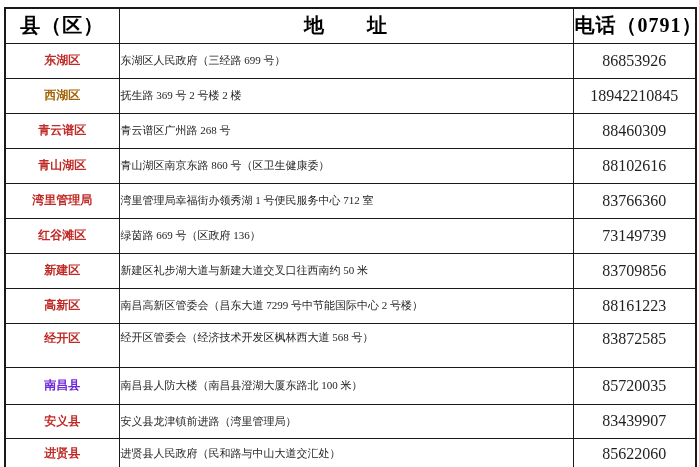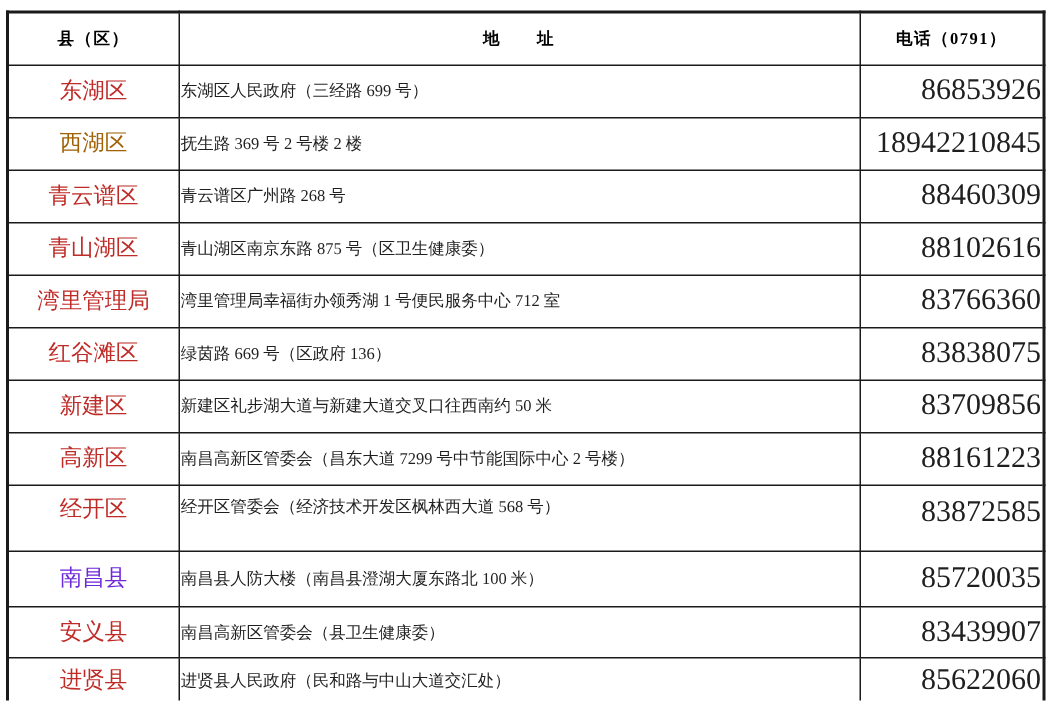--- a/index.html
+++ b/index.html
@@ -29,40 +29,40 @@
   }
   th, td {
     border: 1px solid #1a1a1a;
     vertical-align: middle;
     overflow: hidden;
     white-space: nowrap;
   }
   thead tr { height: 35px; }
   th {
     font-weight: bold;
-    font-size: 11px;
+    font-size: 20px;
     text-align: center;
     color: #000000;
     letter-spacing: 1px;
   }
   tbody tr { height: 35px; }
   td.district-cell {
     text-align: center;
-    font-weight: normal;
-    font-size: 15px;
+    font-weight: bold;
+    font-size: 12px;
   }
   td.address-cell {
     text-align: left;
     font-size: 11px;
     padding-left: 1px;
     padding-right: 4px;
   }
   td.phone-cell {
-    text-align: right;
-    font-size: 20px;
+    text-align: center;
+    font-size: 16px;
   }
   
   tbody tr:nth-child(9) { height: 44px; }
   tbody tr:nth-child(9) td { vertical-align: top; padding-top: 6px; }
   
   tbody tr:nth-child(10) { height: 37px; }
   tbody tr:nth-child(11) { height: 34px; }
   tbody tr:nth-child(12) { height: 32px; }
 </style>
 </head>
@@ -96,34 +96,34 @@
   </tr>
 
   <tr>
     <td class="district-cell" style="color: rgb(191, 43, 39);">青云谱区</td>
     <td class="address-cell">青云谱区广州路 268 号</td>
     <td class="phone-cell">88460309</td>
   </tr>
 
   <tr>
     <td class="district-cell" style="color: rgb(191, 43, 39);">青山湖区</td>
-    <td class="address-cell">青山湖区南京东路 875 号（区卫生健康委）</td>
+    <td class="address-cell">青山湖区南京东路 860 号（区卫生健康委）</td>
     <td class="phone-cell">88102616</td>
   </tr>
 
   <tr>
     <td class="district-cell" style="color: rgb(191, 43, 39);">湾里管理局</td>
     <td class="address-cell">湾里管理局幸福街办领秀湖 1 号便民服务中心 712 室</td>
     <td class="phone-cell">83766360</td>
   </tr>
 
   <tr>
     <td class="district-cell" style="color: rgb(191, 43, 39);">红谷滩区</td>
     <td class="address-cell">绿茵路 669 号（区政府 136）</td>
-    <td class="phone-cell">83838075</td>
+    <td class="phone-cell">73149739</td>
   </tr>
 
   <tr>
     <td class="district-cell" style="color: rgb(191, 43, 39);">新建区</td>
     <td class="address-cell">新建区礼步湖大道与新建大道交叉口往西南约 50 米</td>
     <td class="phone-cell">83709856</td>
   </tr>
 
   <tr>
     <td class="district-cell" style="color: rgb(191, 43, 39);">高新区</td>
@@ -138,21 +138,21 @@
   </tr>
 
   <tr>
     <td class="district-cell" style="color: #6d28d9;">南昌县</td>
     <td class="address-cell">南昌县人防大楼（南昌县澄湖大厦东路北 100 米）</td>
     <td class="phone-cell">85720035</td>
   </tr>
 
   <tr>
     <td class="district-cell" style="color: rgb(191, 43, 39);">安义县</td>
-    <td class="address-cell">南昌高新区管委会（县卫生健康委）</td>
+    <td class="address-cell">安义县龙津镇前进路（湾里管理局）</td>
     <td class="phone-cell">83439907</td>
   </tr>
 
   <tr>
     <td class="district-cell" style="color: rgb(191, 43, 39);">进贤县</td>
     <td class="address-cell">进贤县人民政府（民和路与中山大道交汇处）</td>
     <td class="phone-cell">85622060</td>
   </tr>
 </tbody>
   </table>

